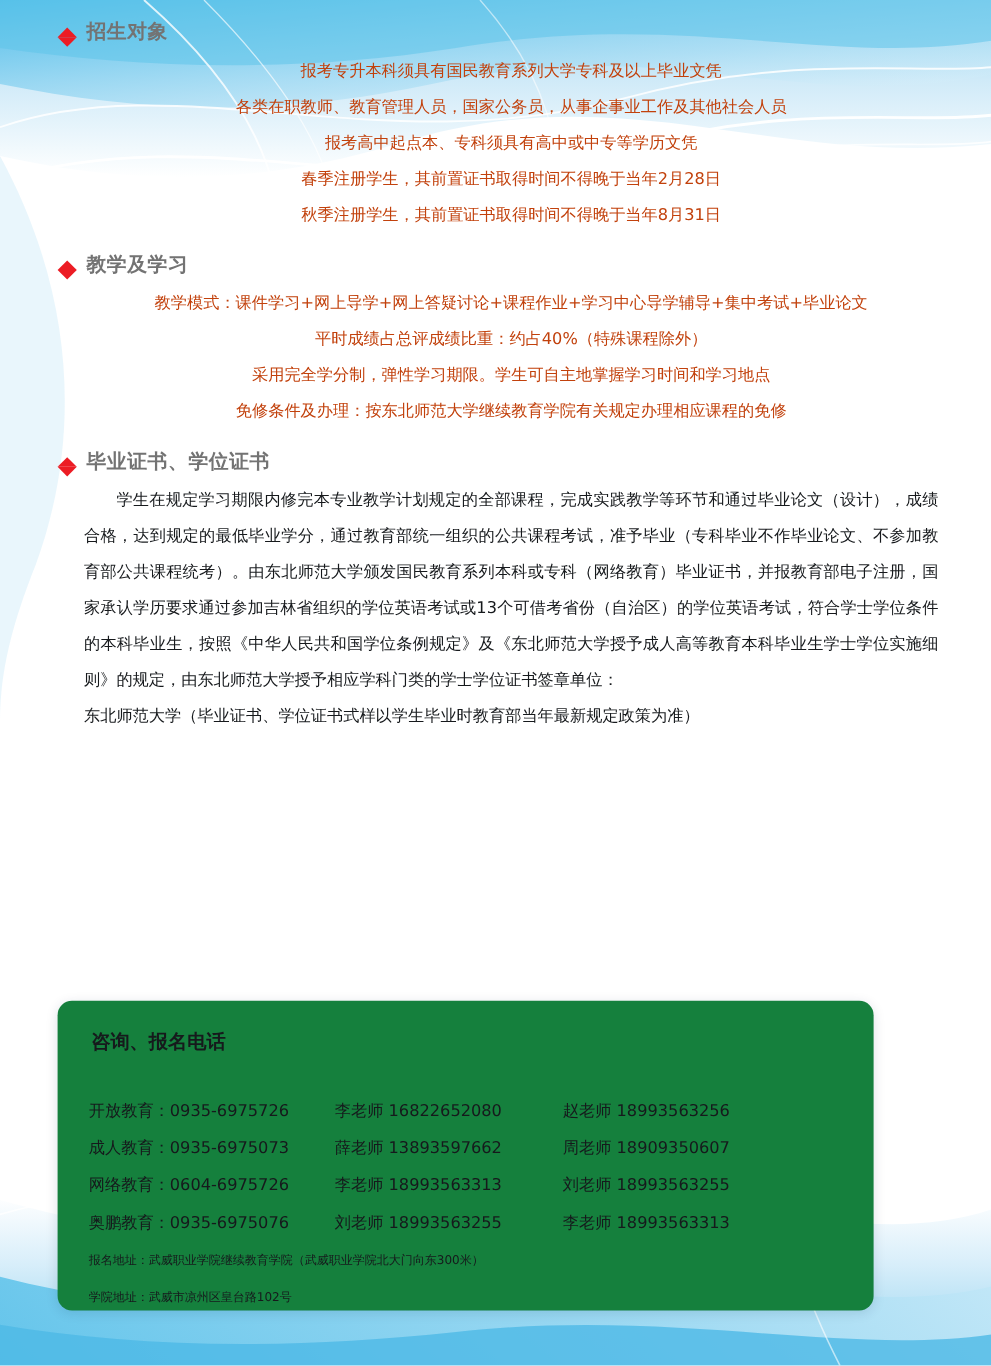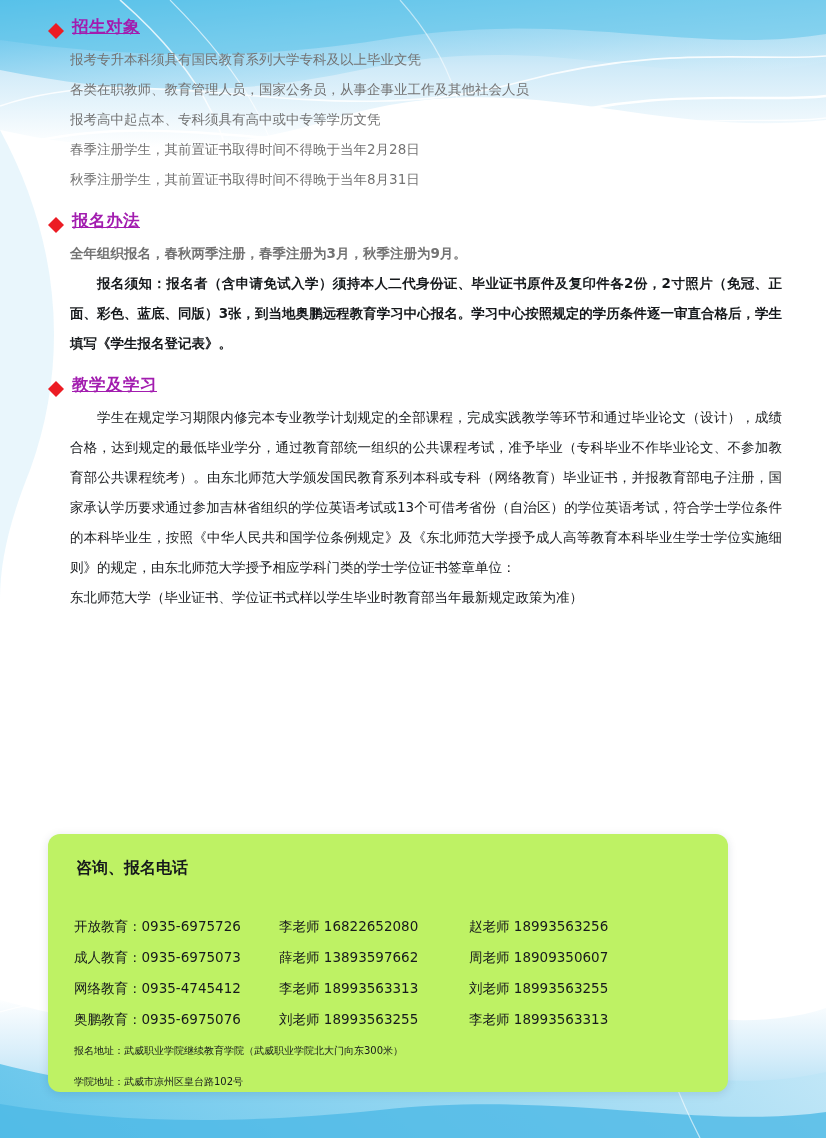--- a/index.html
+++ b/index.html
@@ -57,52 +57,52 @@
   .diamond::after {
     content: "";
     position: absolute;
     left: -8px;
     top: 8px;
     width: 0; height: 0;
     border: 8px solid transparent;
     border-top-color: #ec1c24;
   }
   .sec-title {
-    color: #a21caf;
+    color: #737373;
     font-size: 16.5px;
     font-weight: bold;
     letter-spacing: 0.5px;
-    text-decoration: underline;
   }
 
   .lines { margin-left: 22px; }
   .line {
     font-size: 13.5px;
     line-height: 30px;
-    color: #737373;
+    color: #c2410c;
     white-space: nowrap;
+    text-align: center;
   }
   .para {
     font-size: 13.5px;
     line-height: 30px;
     color: #16191c;
     text-align: justify;
     margin-left: 22px;
   }
   .para.indent { text-indent: 2em; }
   .bold { font-weight: bold; }
 
   
   .card {
     position: absolute;
     left: 48px;
     top: 818px;
     width: 680px;
     height: 258px;
-    background: #bef264;
+    background: #15803d;
     border-radius: 12px;
     box-shadow: 0 2px 10px rgba(0,40,80,0.13);
     padding: 18px 26px 14px 26px;
     z-index: 3;
   }
   .card-title {
     font-size: 16px;
     font-weight: bold;
     color: #16191c;
     margin: 6px 0 10px 2px;
@@ -190,59 +190,59 @@
     </div>
     <div class="lines">
       <div class="line">报考专升本科须具有国民教育系列大学专科及以上毕业文凭</div>
       <div class="line">各类在职教师、教育管理人员，国家公务员，从事企事业工作及其他社会人员</div>
       <div class="line">报考高中起点本、专科须具有高中或中专等学历文凭</div>
       <div class="line">春季注册学生，其前置证书取得时间不得晚于当年2月28日</div>
       <div class="line">秋季注册学生，其前置证书取得时间不得晚于当年8月31日</div>
     </div>
   </div>
 
-  <div class="section">
-    <div class="sec-head">
-      <span class="diamond"></span>
-      <span class="sec-title">报名办法</span>
-    </div>
-    <div class="lines">
-      <div class="line bold">全年组织报名，春秋两季注册，春季注册为3月，秋季注册为9月。</div>
-    </div>
-    <div class="para indent bold">报名须知：报名者（含申请免试入学）须持本人二代身份证、毕业证书原件及复印件各2份，2寸照片（免冠、正面、彩色、蓝底、同版）3张，到当地奥鹏远程教育学习中心报名。学习中心按照规定的学历条件逐一审直合格后，学生填写《学生报名登记表》。</div>
-  </div>
 
   <div class="section">
     <div class="sec-head">
       <span class="diamond"></span>
       <span class="sec-title">教学及学习</span>
     </div>
+    <div class="lines">
+      <div class="line">教学模式：课件学习+网上导学+网上答疑讨论+课程作业+学习中心导学辅导+集中考试+毕业论文</div>
+      <div class="line">平时成绩占总评成绩比重：约占40%（特殊课程除外）</div>
+      <div class="line">采用完全学分制，弹性学习期限。学生可自主地掌握学习时间和学习地点</div>
+      <div class="line">免修条件及办理：按东北师范大学继续教育学院有关规定办理相应课程的免修</div>
+    </div>
   </div>
 
   <div class="section">
+    <div class="sec-head">
+      <span class="diamond"></span>
+      <span class="sec-title">毕业证书、学位证书</span>
+    </div>
     <div class="para indent">学生在规定学习期限内修完本专业教学计划规定的全部课程，完成实践教学等环节和通过毕业论文（设计），成绩合格，达到规定的最低毕业学分，通过教育部统一组织的公共课程考试，准予毕业（专科毕业不作毕业论文、不参加教育部公共课程统考）。由东北师范大学颁发国民教育系列本科或专科（网络教育）毕业证书，并报教育部电子注册，国家承认学历要求通过参加吉林省组织的学位英语考试或13个可借考省份（自治区）的学位英语考试，符合学士学位条件的本科毕业生，按照《中华人民共和国学位条例规定》及《东北师范大学授予成人高等教育本科毕业生学士学位实施细则》的规定，由东北师范大学授予相应学科门类的学士学位证书签章单位：</div>
     <div class="para">东北师范大学（毕业证书、学位证书式样以学生毕业时教育部当年最新规定政策为准）</div>
   </div>
 
   <div class="card">
     <div class="card-title">咨询、报名电话</div>
     <table class="ctable">
       <tbody>
           <tr>
         <td class="col1">开放教育：0935-6975726</td>
         <td class="col2">李老师 16822652080</td>
         <td class="col3">赵老师 18993563256</td>
       </tr>
       <tr>
         <td class="col1">成人教育：0935-6975073</td>
         <td class="col2">薛老师 13893597662</td>
         <td class="col3">周老师 18909350607</td>
       </tr>
       <tr>
-        <td class="col1">网络教育：0935-4745412</td>
+        <td class="col1">网络教育：0604-6975726</td>
         <td class="col2">李老师 18993563313</td>
         <td class="col3">刘老师 18993563255</td>
       </tr>
       <tr>
         <td class="col1">奥鹏教育：0935-6975076</td>
         <td class="col2">刘老师 18993563255</td>
         <td class="col3">李老师 18993563313</td>
       </tr>
     </tbody>
       </table>

